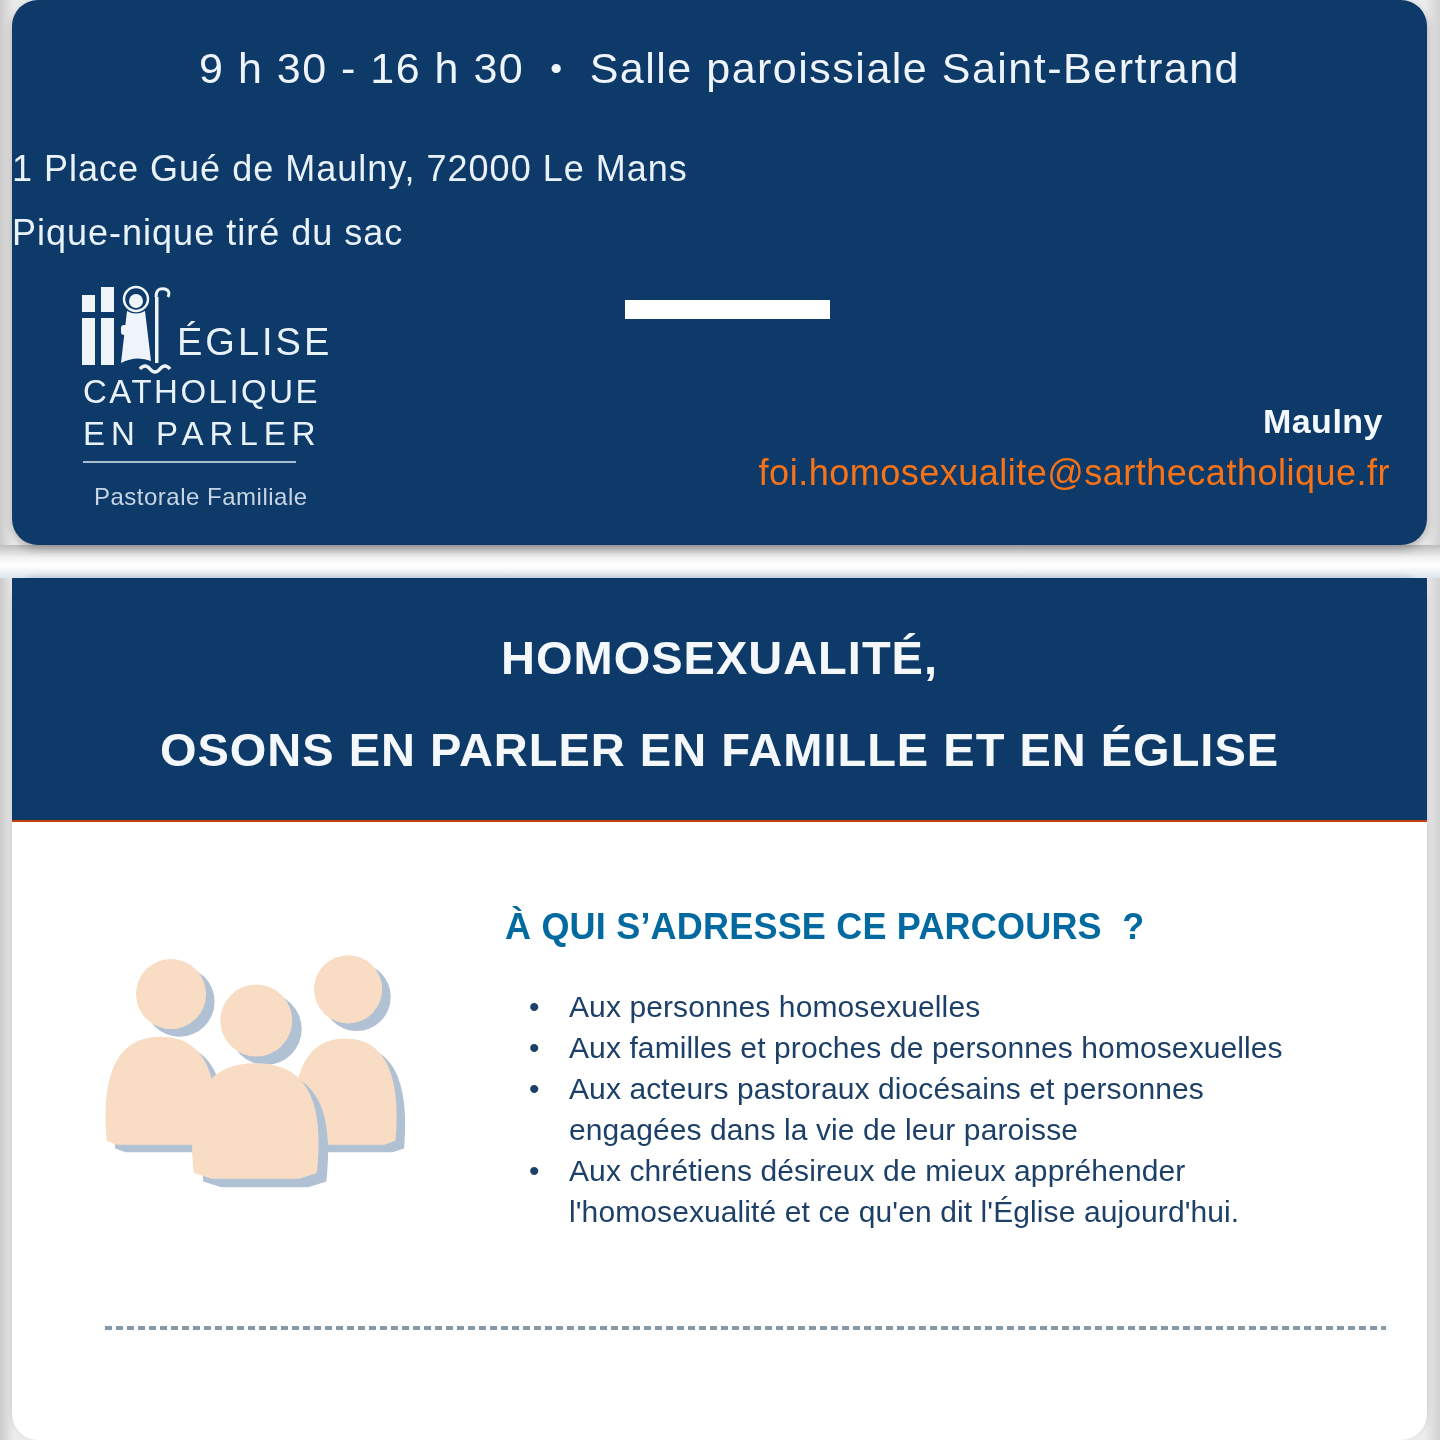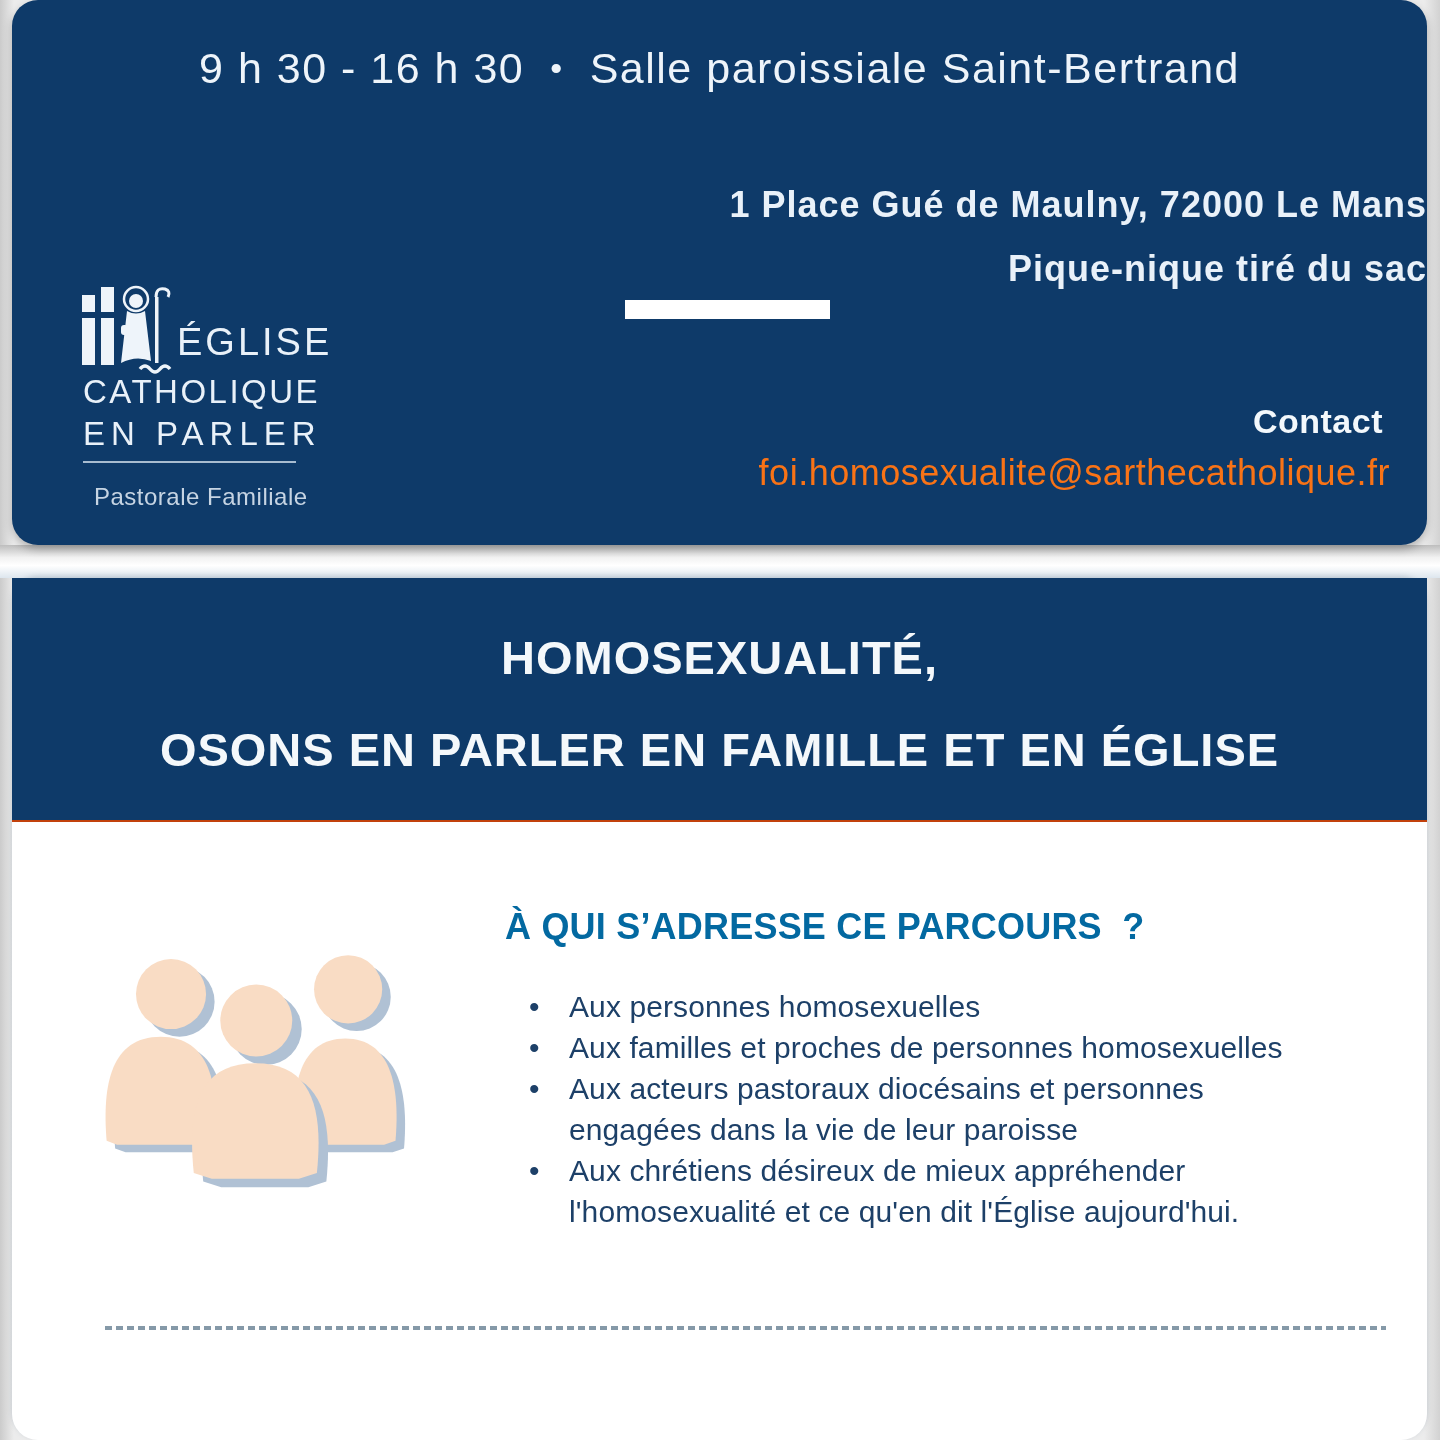--- a/index.html
+++ b/index.html
@@ -29,22 +29,22 @@
     top:578px;height:862px;background:#ffffff;
     box-shadow:0 -2px 5px rgba(120,140,160,.35);
   }
   
   .schedule{
     position:absolute;top:44px;left:0;width:100%;
     text-align:center;color:#eef4fa;font-size:43px;font-weight:300;letter-spacing:1.5px;
   }
   .schedule .sep{padding:0 26px;font-size:34px;vertical-align:3px;}
   .addr-line{
-    position:absolute;left:0;width:100%;text-align:right;
-    color:#e9f1f9;font-size:36px;font-weight:700;letter-spacing:1px;margin-top:36px;
+    position:absolute;left:0;width:100%;text-align:left;
+    color:#e9f1f9;font-size:36px;font-weight:400;letter-spacing:1px;
   }
   .addr1{top:148px;}
   .addr2{top:212px;}
   .white-bar{
     position:absolute;left:613px;top:300px;width:205px;height:19px;background:#ffffff;
   }
   .logo{position:absolute;left:68px;top:285px;width:245px;height:215px;color:#e9f1f9;}
   .logo-eglise{position:absolute;left:97px;top:36px;font-size:38px;letter-spacing:3px;font-weight:400;}
   .logo-cath{position:absolute;left:3px;top:88px;font-size:33px;letter-spacing:2.5px;font-weight:300;}
   .logo-sarthe{position:absolute;left:3px;top:130px;font-size:33px;letter-spacing:6px;font-weight:300;}
@@ -123,21 +123,21 @@
 
         <path d="M60 84 q5 -6 10 0 q5 6 10 0 q5 -6 10 0" fill="none" stroke="#eef4fa" stroke-width="3.5"></path>
       </svg>
       <div class="logo-eglise">ÉGLISE</div>
       <div class="logo-cath">CATHOLIQUE</div>
       <div class="logo-sarthe">EN PARLER</div>
       <div class="logo-divider"></div>
       <div class="logo-sub">Pastorale Familiale</div>
     </div>
 
-    <div class="contact-label">Contact</div>
+    <div class="contact-label">Maulny</div>
     <div class="contact-email">foi.homosexualite@sarthecatholique.fr</div>
   </div>
 
   <div class="card card-bottom">
 
     <div class="banner">
       <div class="banner-line l1">HOMOSEXUALITÉ,</div>
       <div class="banner-line l2">OSONS EN PARLER EN FAMILLE ET EN ÉGLISE</div>
     </div>
 

